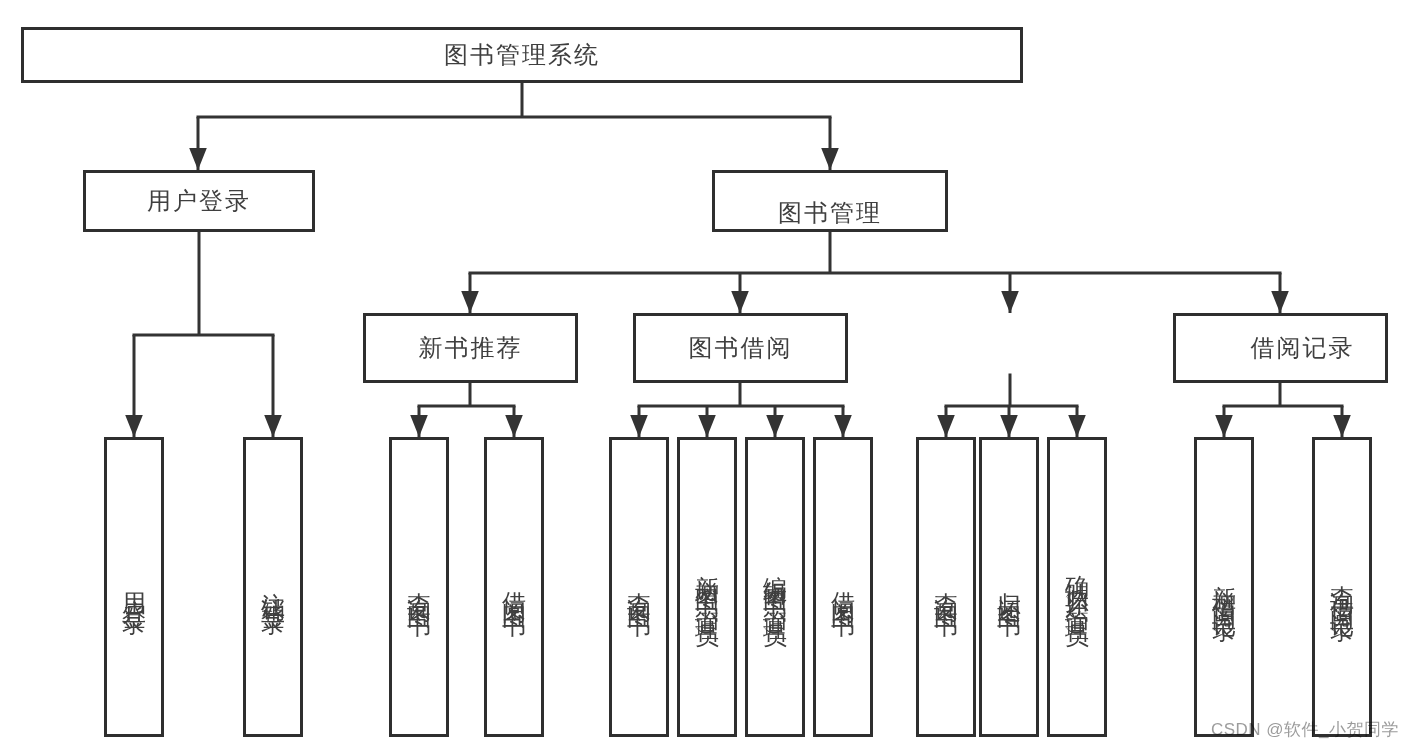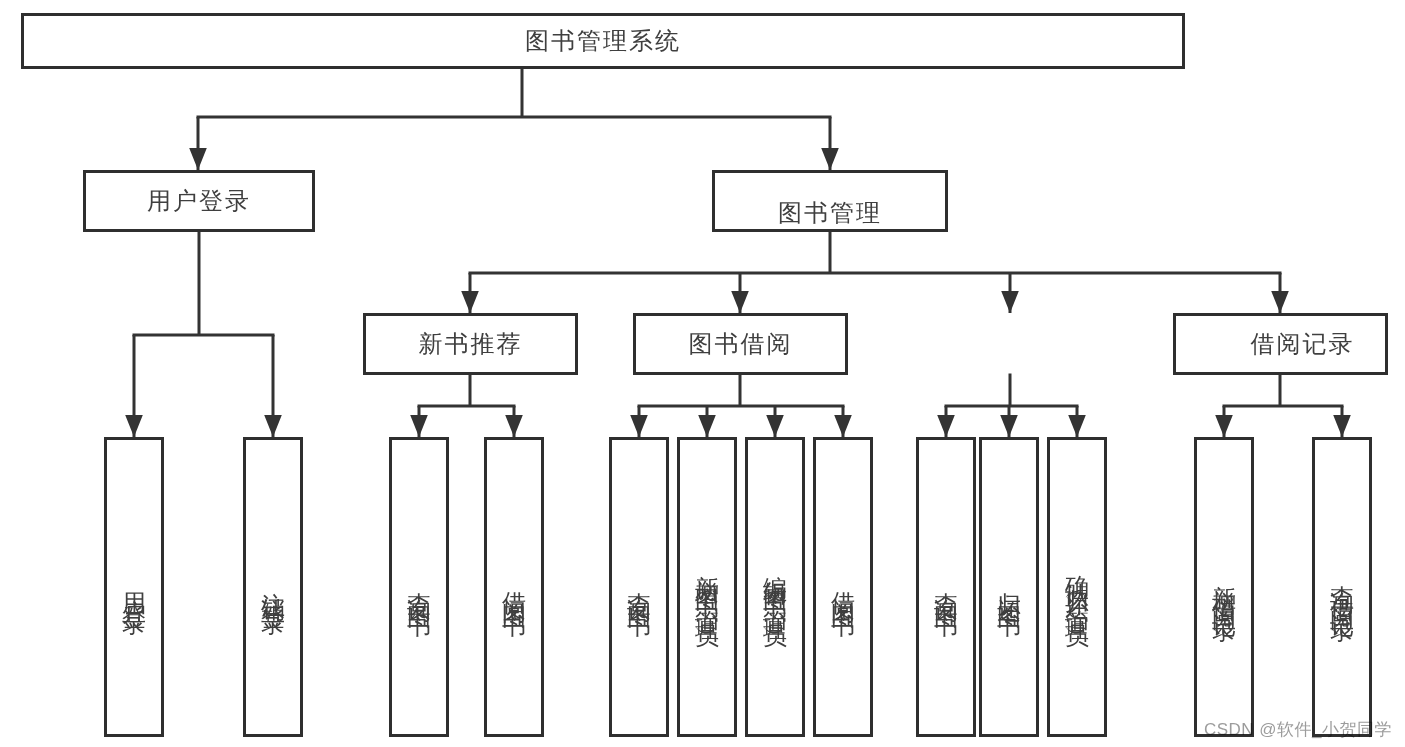--- a/index.html
+++ b/index.html
@@ -16,33 +16,33 @@
   .skeleton{stroke-linecap:square;}
   .node{
     position:absolute;
     box-sizing:border-box;
     border:3px solid #2f2f2f;
     background:#ffffff;
     display:flex;align-items:center;justify-content:center;
     color:#3f3f3f;
   }
   .hlabel{font-size:24px;letter-spacing:2px;white-space:nowrap;}
-  .lvl3{top:313px;width:215px;height:62px;}
+  .lvl3{top:313px;width:215px;height:70px;}
   .leaf{top:437px;width:60px;height:300px;}
   .vlabel{
     writing-mode:vertical-rl;
     text-orientation:mixed;
     font-size:24px;
     letter-spacing:7px;
     line-height:1;
     white-space:nowrap;
   }
   .watermark{
     position:absolute;
-    right:13px;top:718px;
+    right:6px;top:718px;
     font-size:17px;
     letter-spacing:0.5px;
     color:#9c9c9c;
     z-index:6;
     mix-blend-mode:multiply;
     white-space:nowrap;
   }
   .node{z-index:2;}
 </style>
 </head>
@@ -89,21 +89,21 @@
 
       <line class="wire" x1="946" y1="406" x2="946" y2="437" marker-end="url(#ah)"></line>
       <line class="wire" x1="1009" y1="406" x2="1009" y2="437" marker-end="url(#ah)"></line>
       <line class="wire" x1="1077" y1="406" x2="1077" y2="437" marker-end="url(#ah)"></line>
 
       <line class="wire" x1="1224" y1="406" x2="1224" y2="437" marker-end="url(#ah)"></line>
       <line class="wire" x1="1342" y1="406" x2="1342" y2="437" marker-end="url(#ah)"></line>
     </g>
   </svg>
 
-  <div class="node" style="left:21px;top:13px;width:1164px;height:56px;font-family:Liberation Serif, serif;">
+  <div class="node" style="left:21px;top:27px;width:1002px;height:56px;font-family:Liberation Serif, serif;">
     <span class="hlabel">图书管理系统</span>
   </div>
 
   <div class="node" style="left:83px;top:170px;width:232px;height:62px;">
     <span class="hlabel">用户登录</span>
   </div>
   <div class="node" style="left:712px;top:170px;width:236px;height:62px;align-items:flex-end;">
     <span class="hlabel">图书管理</span>
   </div>
 

